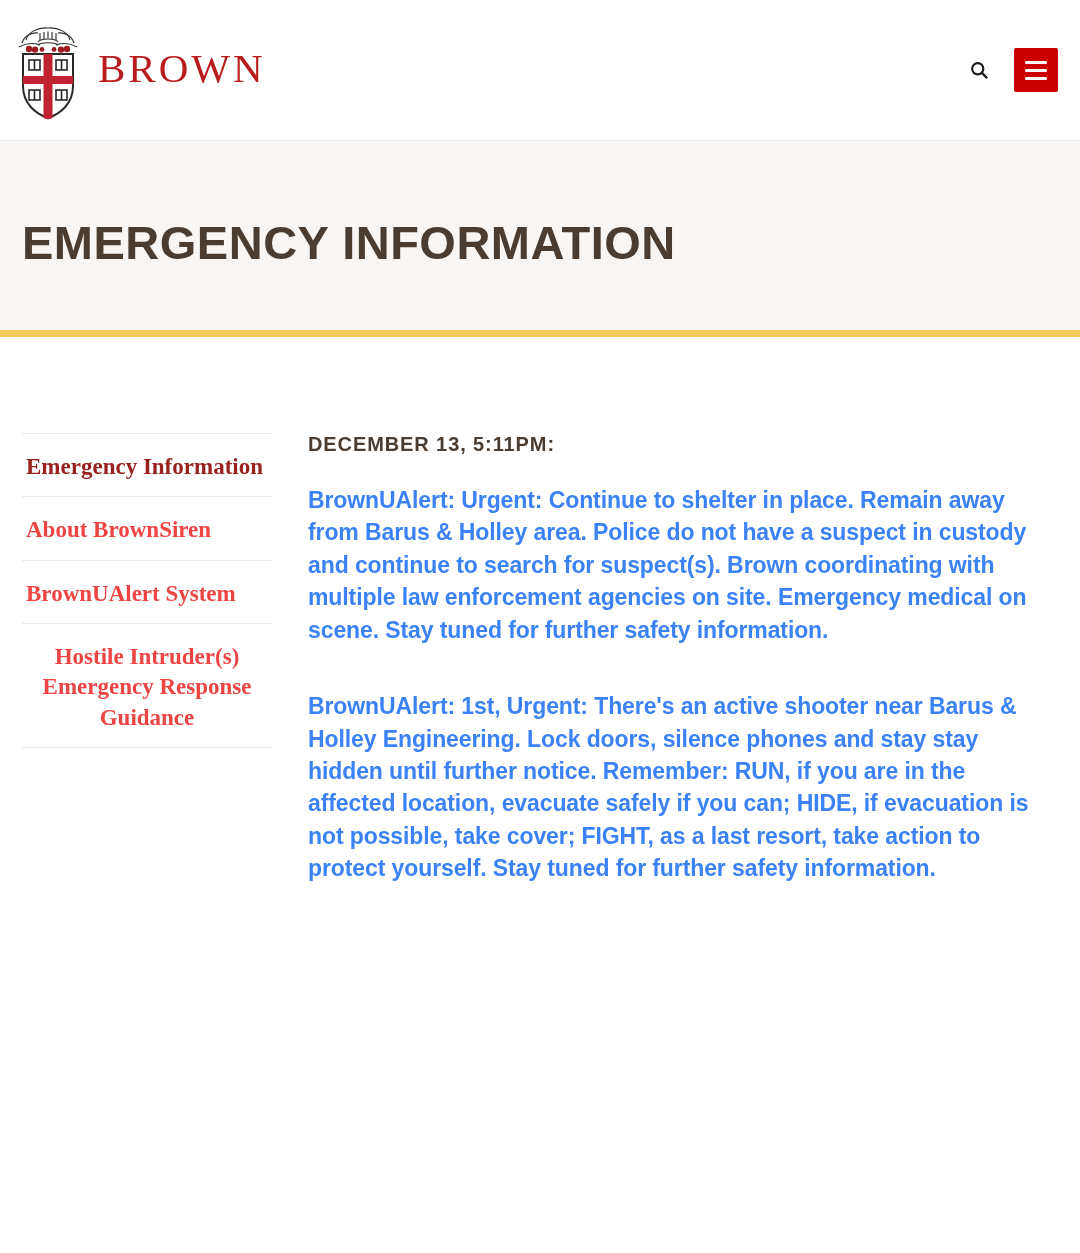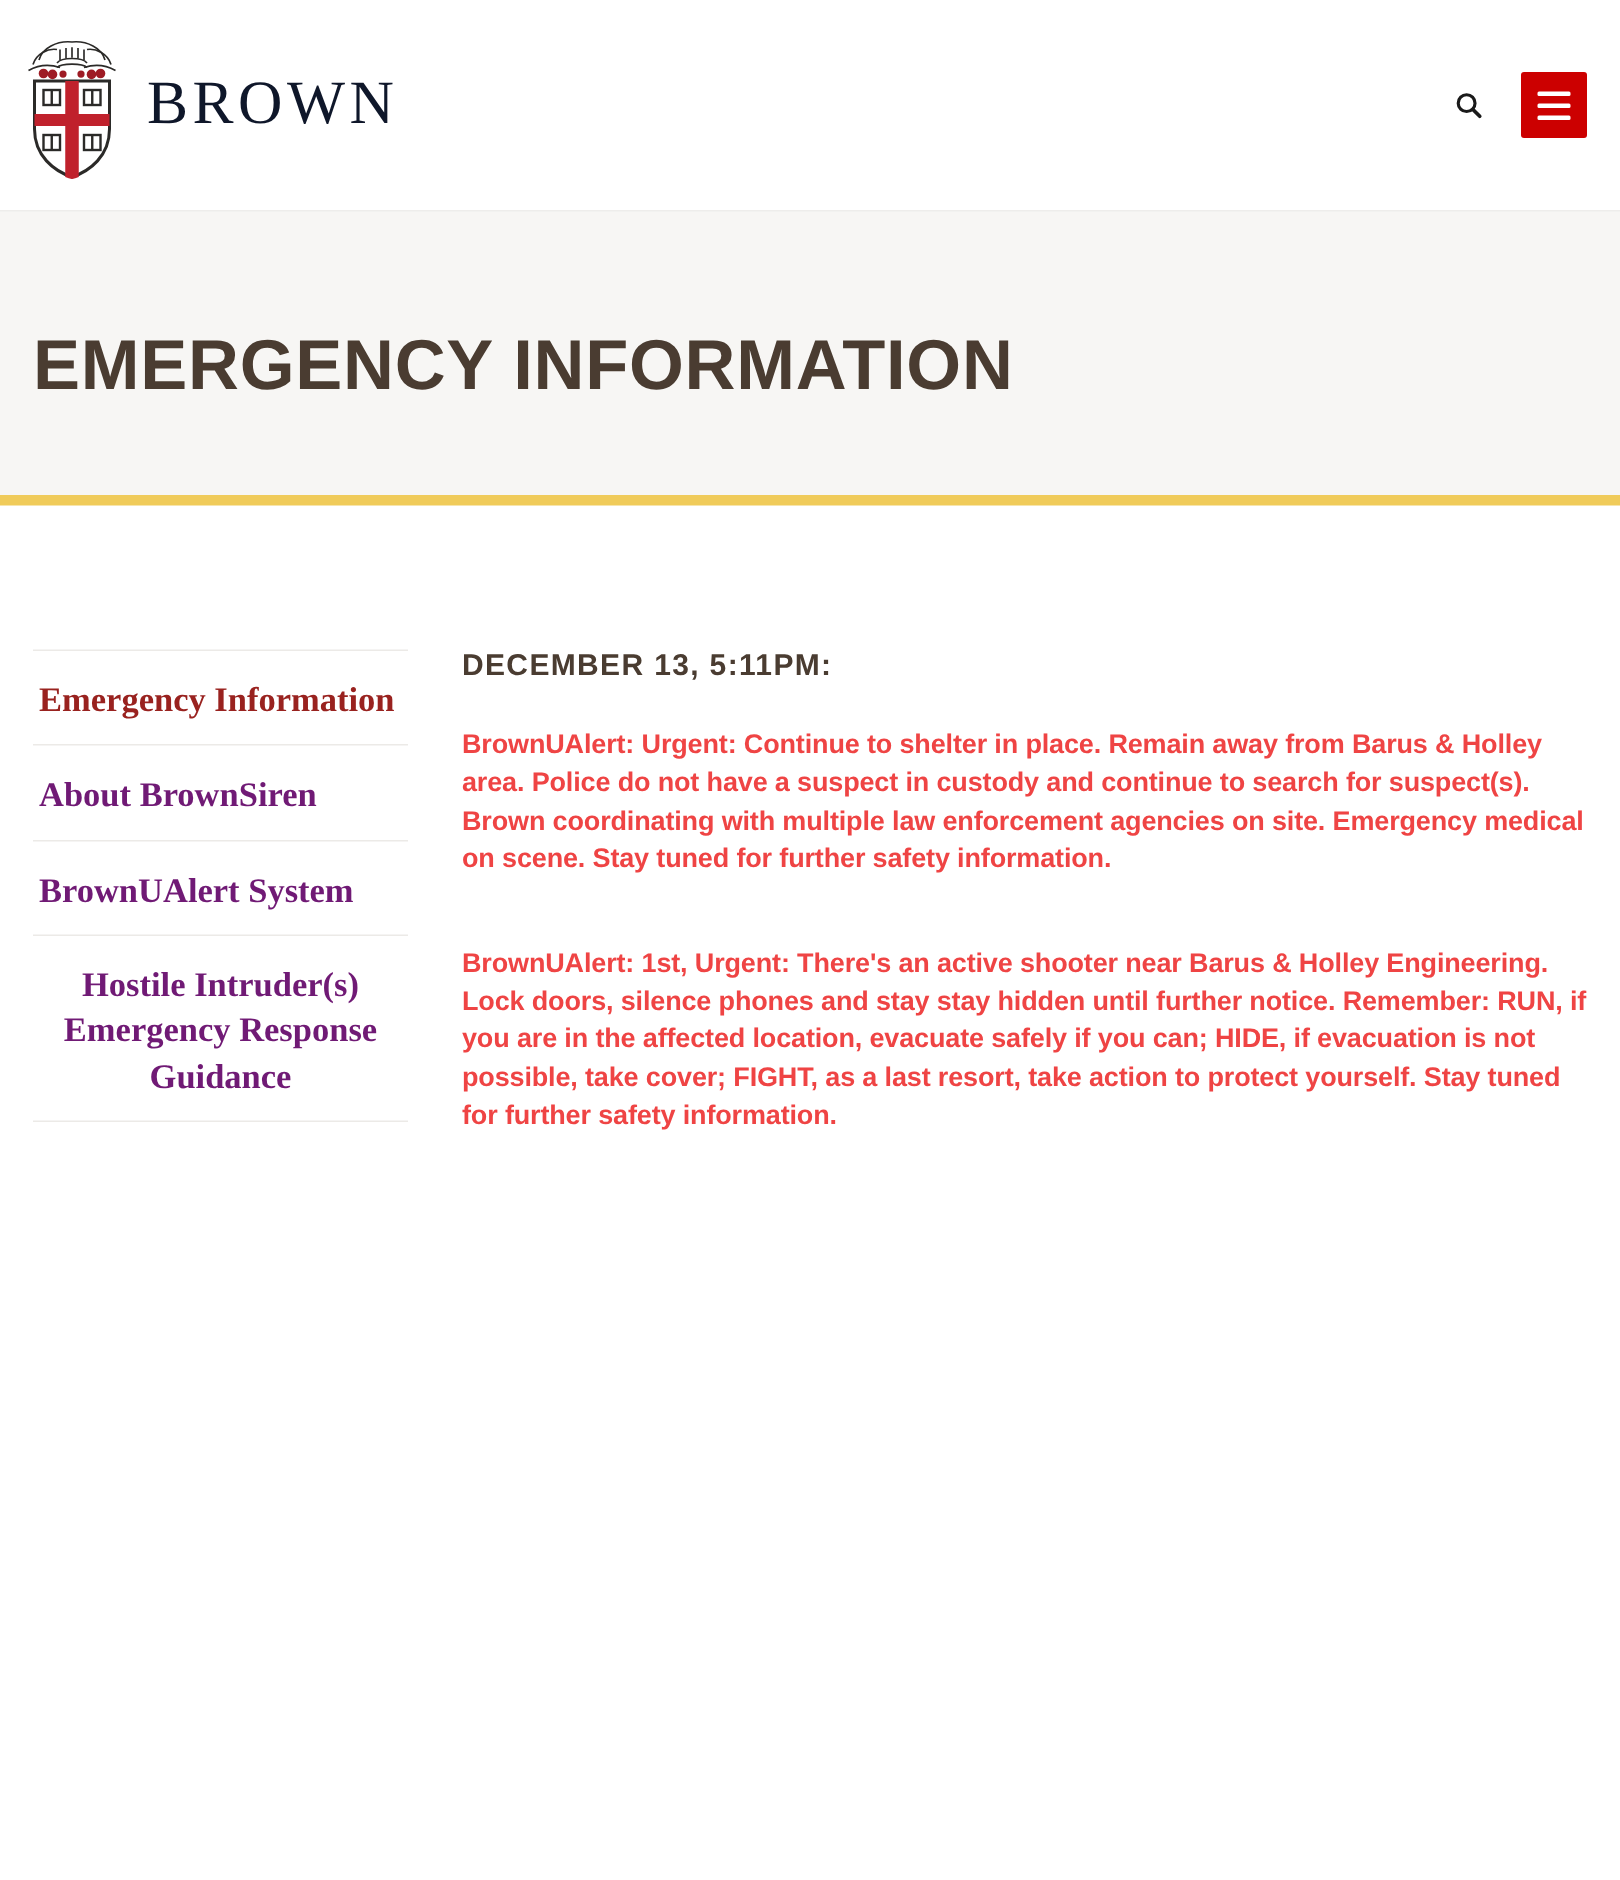--- a/index.html
+++ b/index.html
@@ -35,21 +35,21 @@
   }
   .shield-wrap {
     width: 68px;
     height: 104px;
     display: block;
   }
   .wordmark {
     font-family: "Liberation Serif", serif;
     font-size: 41px;
     letter-spacing: 3px;
-    color: #0f172a;
+    color: #b91c1c;
     line-height: 1;
     font-weight: 400;
     padding-bottom: 4px;
   }
   .header-tools {
     display: flex;
     align-items: center;
     gap: 18px;
   }
   .search-btn {
@@ -123,21 +123,21 @@
     padding-top: 96px;
   }
   .nav-item {
     display: block;
     border-top: 1px solid #eceae7;
     padding: 18px 4px 14px 4px;
     font-family: "Liberation Serif", serif;
     font-size: 23px;
     line-height: 1.32;
     font-weight: 700;
-    color: #701a75;
+    color: #ef4444;
     text-decoration: none;
     cursor: pointer;
   }
   .nav-item:last-child {
     border-bottom: 1px solid #eceae7;
     text-align: center;
   }
   .nav-item.is-active {
     color: #99221f;
   }
@@ -152,24 +152,24 @@
     font-family: "Liberation Sans", sans-serif;
     font-size: 20px;
     font-weight: 700;
     letter-spacing: 0.9px;
     color: #4a3c31;
     margin: 0 0 28px 0;
     text-transform: uppercase;
   }
   .alert-text {
     font-family: "Liberation Sans", sans-serif;
-    font-size: 18px;
+    font-size: 23px;
     font-weight: 700;
     line-height: 1.41;
-    color: #ef4444;
+    color: #3b82f6;
     margin: 0;
     letter-spacing: -0.1px;
   }
 </style>
 </head>
 <body>
 
 <header class="site-header">
 
   <a class="brand" href="#">

